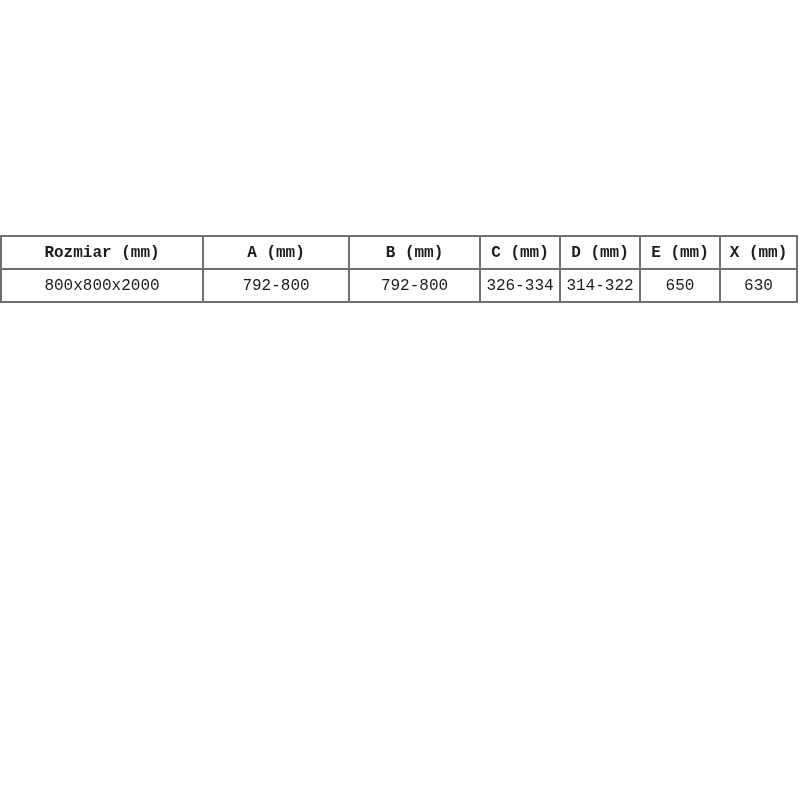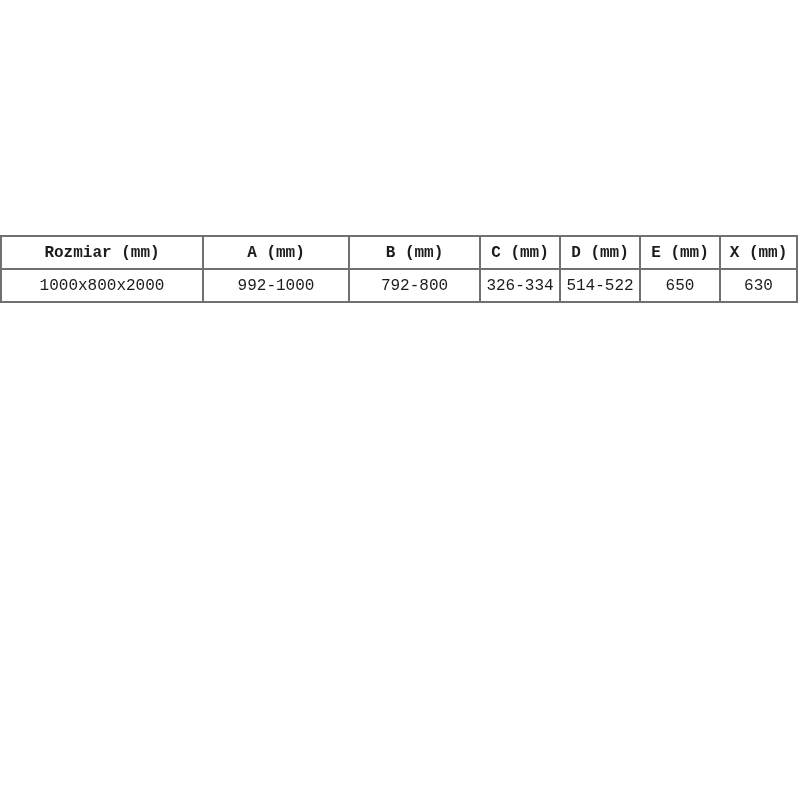--- a/index.html
+++ b/index.html
@@ -67,23 +67,23 @@
           <th scope="col">A (mm)</th>
           <th scope="col">B (mm)</th>
           <th scope="col">C (mm)</th>
           <th scope="col">D (mm)</th>
           <th scope="col">E (mm)</th>
           <th scope="col">X (mm)</th>
         </tr>
     </thead>
     <tbody>
         <tr>
-          <td>1000x800x2000</td>
-          <td>992-1000</td>
+          <td>800x800x2000</td>
+          <td>792-800</td>
           <td>792-800</td>
           <td>326-334</td>
-          <td>514-522</td>
+          <td>314-322</td>
           <td>650</td>
           <td>630</td>
         </tr>
       </tbody>
   </table>
 </div>
 
 </body></html>

